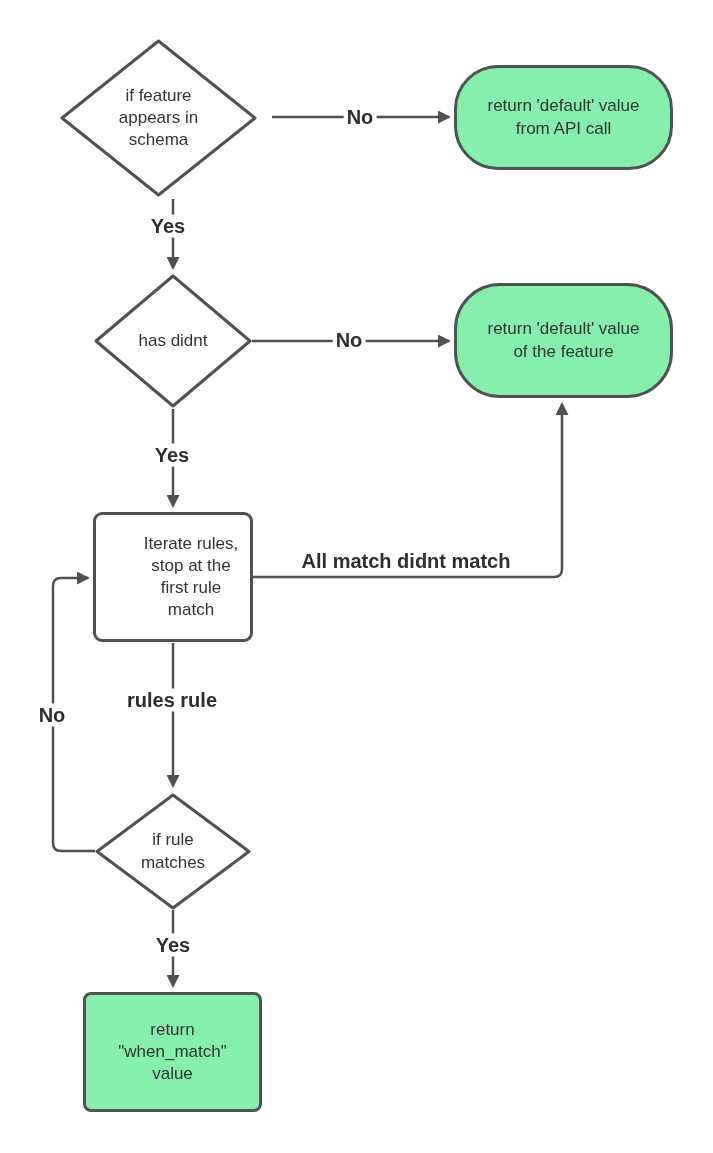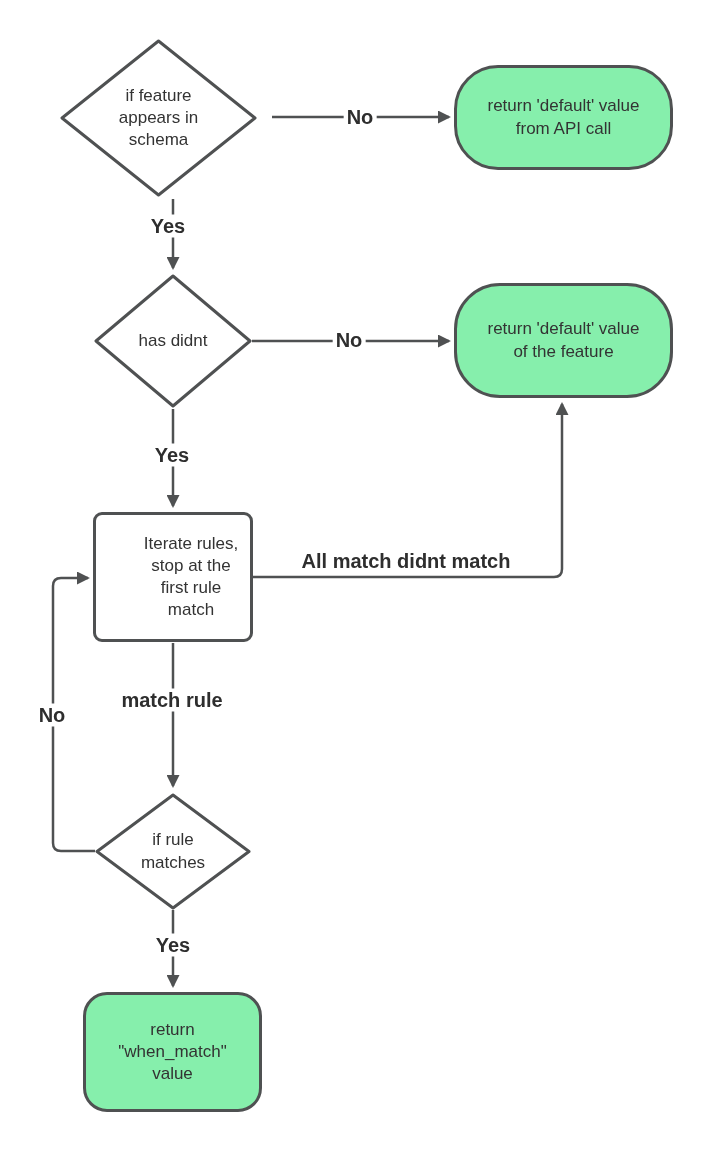--- a/index.html
+++ b/index.html
@@ -116,28 +116,28 @@
   </div>
 
   <div class="node decision" style="left:95px; top:793px; width:156px; height:117px;">
     <svg width="156" height="117" viewBox="0 0 156 117">
       <polygon class="shape-stroke" points="78,2 154,58.5 78,115 2,58.5"></polygon>
     </svg>
     <span class="node-label">if rule
 matches</span>
   </div>
 
-  <div class="node terminator" style="left:83px; top:992px; width:179px; height:120px; border-radius:24px;">
+  <div class="node terminator" style="left:83px; top:992px; width:179px; height:120px; border-radius:8px;">
     <span class="node-label">return
 "when_match"
 value</span>
   </div>
 
   <span class="edge-label" style="left:360px; top:117px;">No</span>
   <span class="edge-label" style="left:168px; top:226px;">Yes</span>
   <span class="edge-label" style="left:349px; top:340px;">No</span>
   <span class="edge-label" style="left:172px; top:455px;">Yes</span>
   <span class="edge-label" style="left:406px; top:561px;">All match didnt match</span>
-  <span class="edge-label" style="left:172px; top:700px;">match rule</span>
+  <span class="edge-label" style="left:172px; top:700px;">rules rule</span>
   <span class="edge-label" style="left:52px; top:715px;">No</span>
   <span class="edge-label" style="left:173px; top:945px;">Yes</span>
 
 </div>
 
 </body></html>

